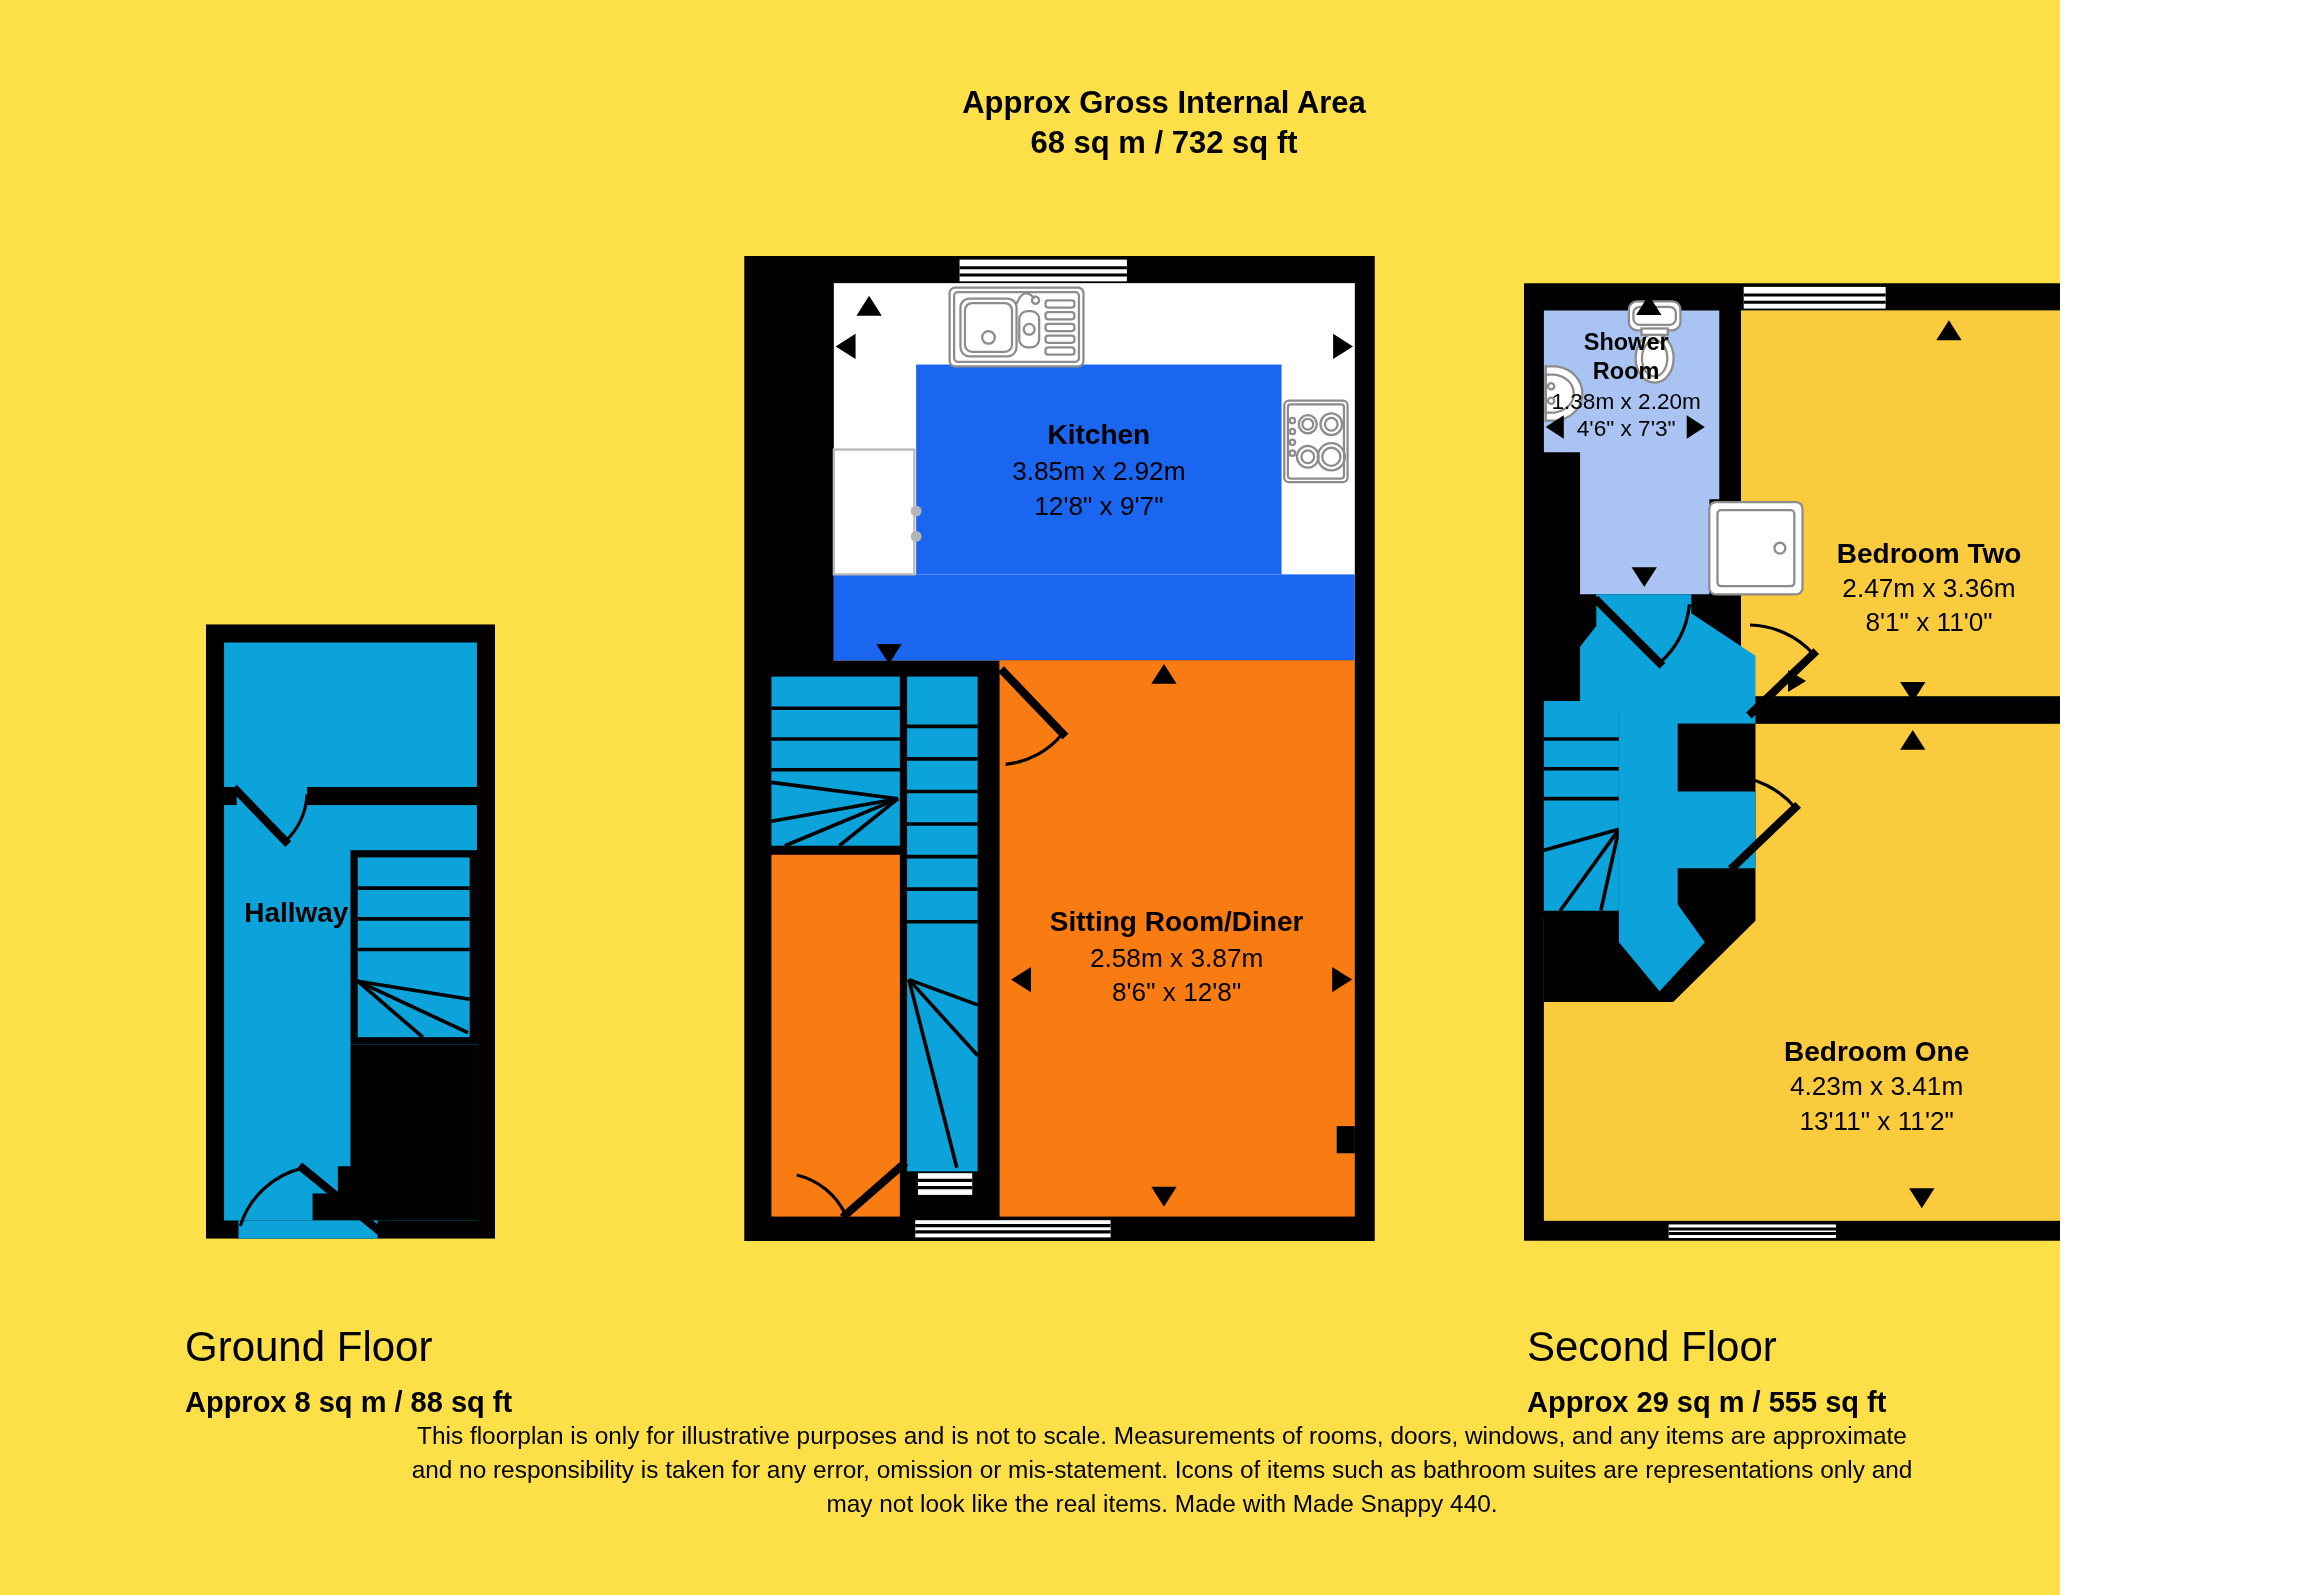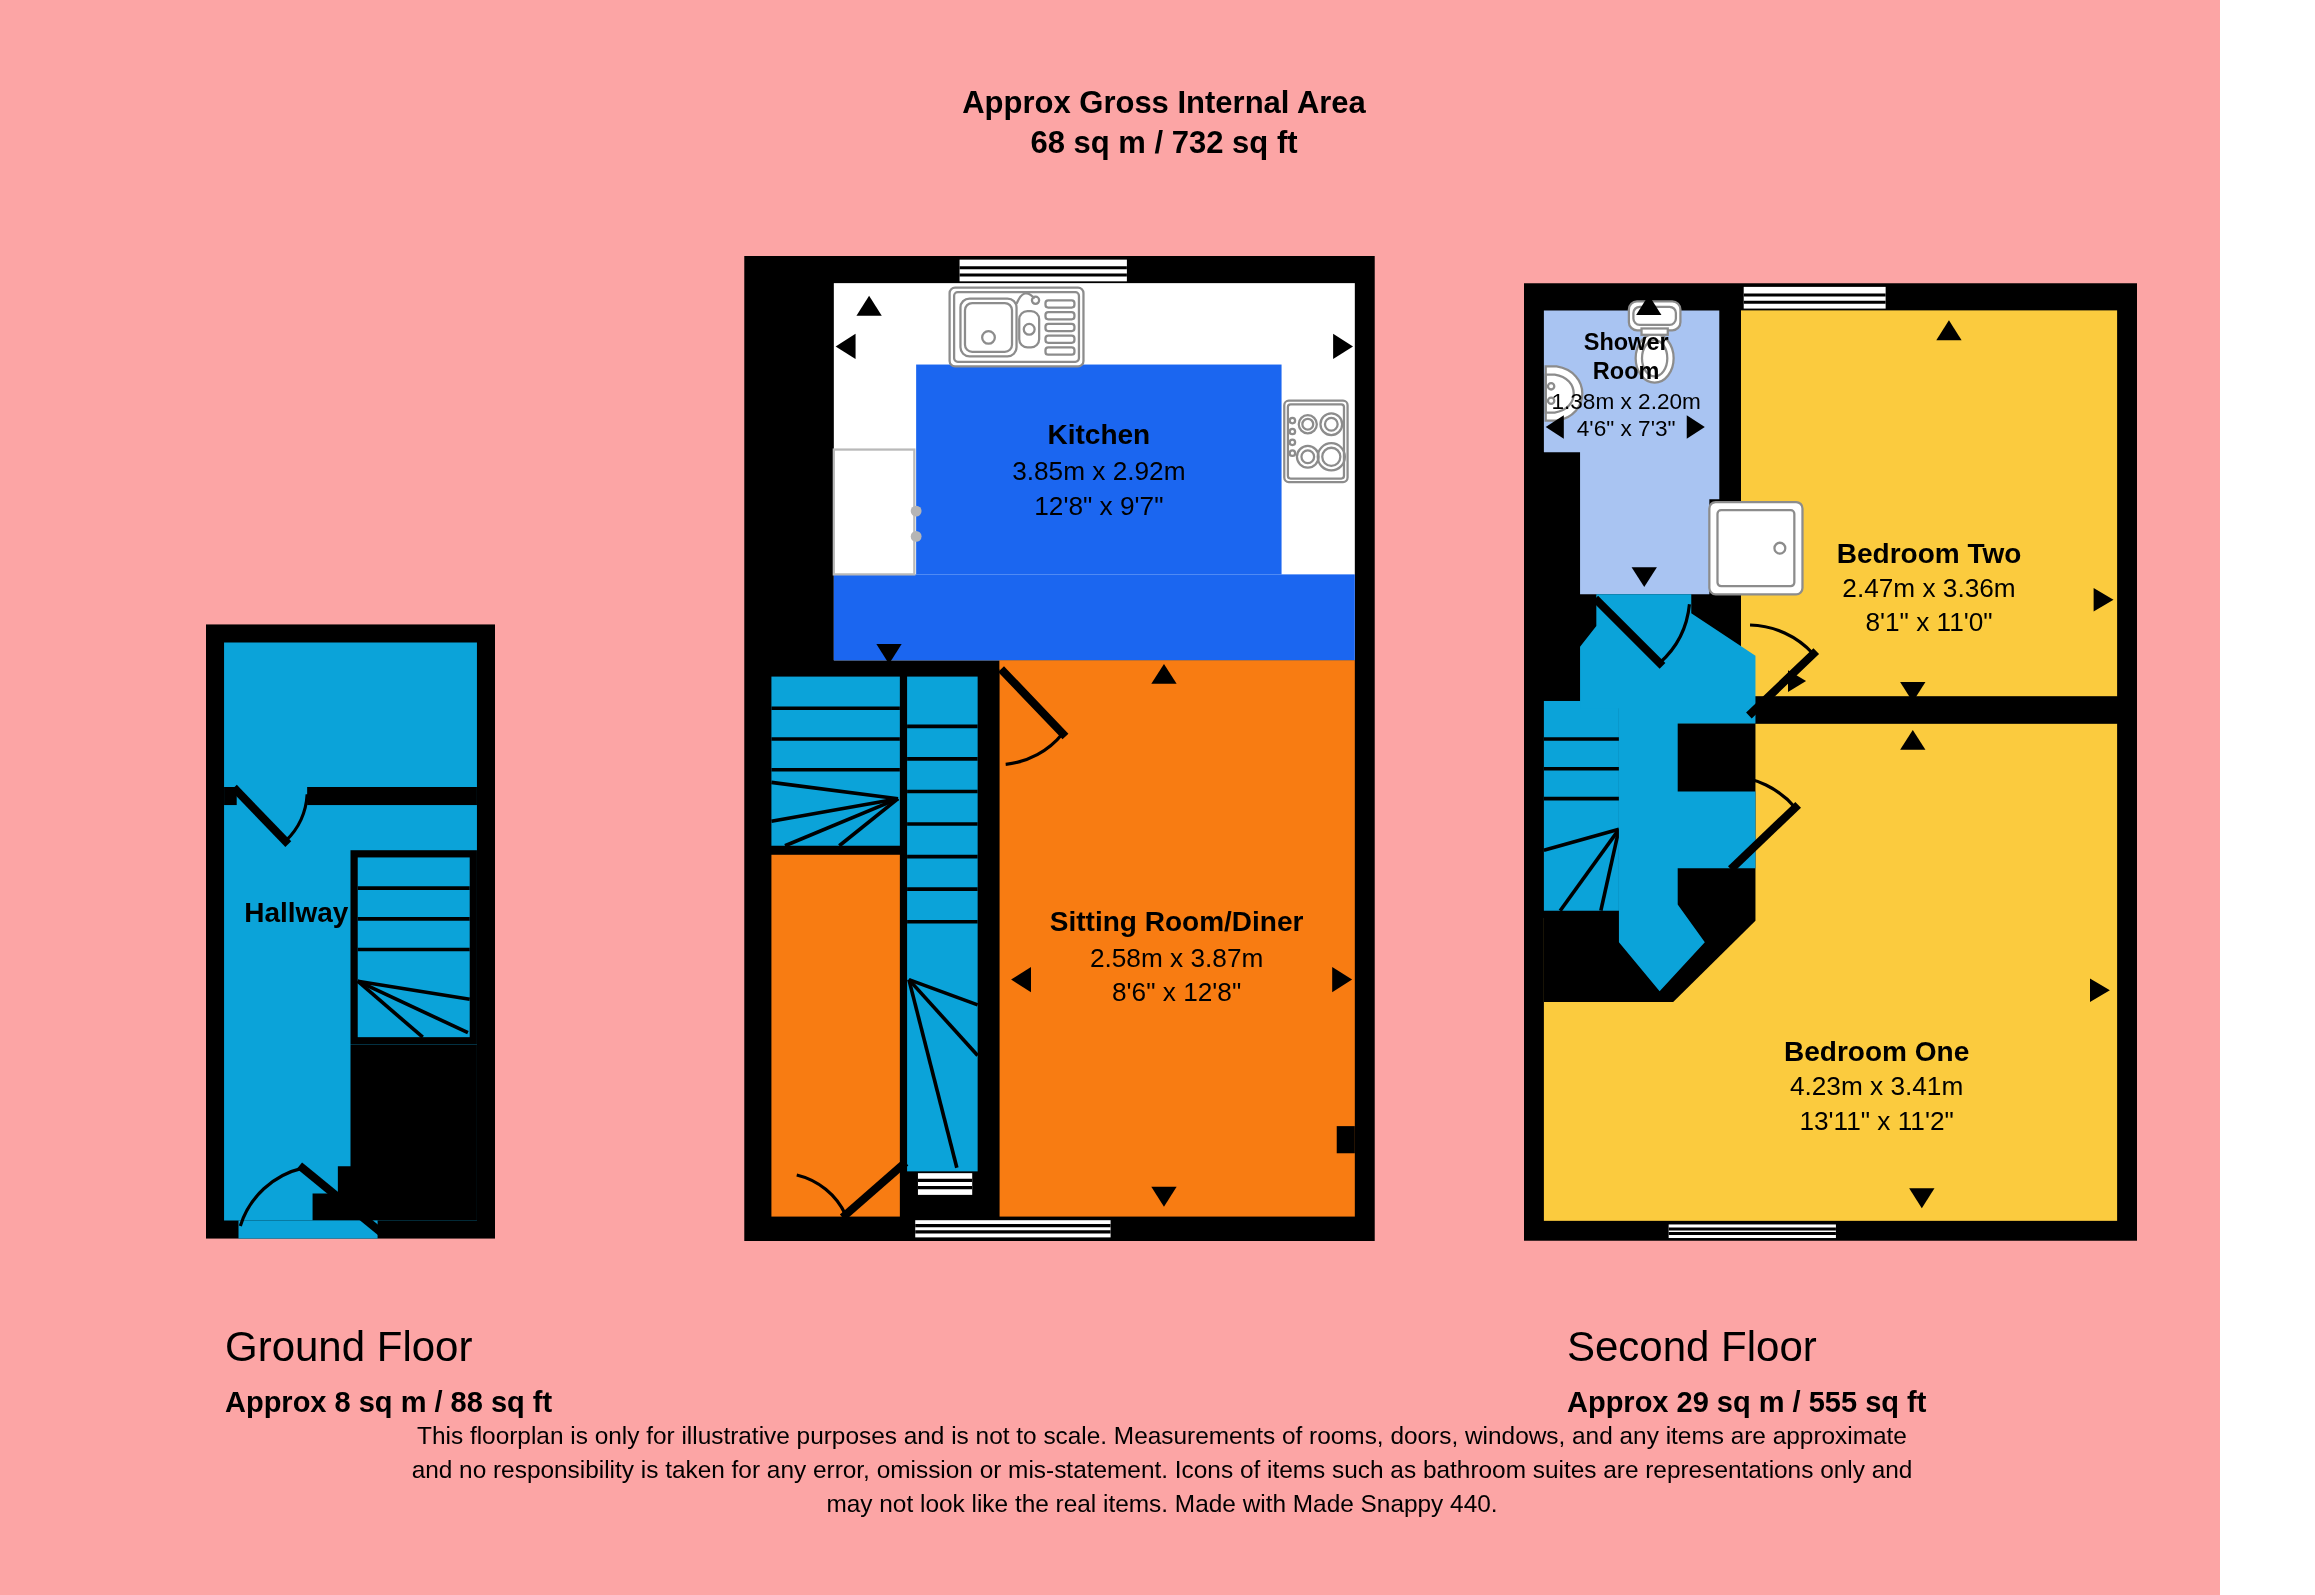--- a/index.html
+++ b/index.html
@@ -1,21 +1,21 @@
 <!DOCTYPE html>
 <html style="--teal: #0BA3D9; --blue: #1B66F0; --orange: #F87C12; --yellow: #FBCB3E; --periwinkle: #A9C4F2; --wall: #000000; --fixture: #8C8C8C;font-size:14.5px"><head>
 <meta charset="utf-8">
 <style>
   html,body{margin:0;padding:0;background:#fff;}
-  .page{position:relative;width:2220px;height:1596px;background:#fca5a5;overflow:hidden;
+  .page{position:relative;width:2060px;height:1596px;background:#fde047;overflow:hidden;
         font-family:"Liberation Sans", sans-serif;color:#000;}
   .main-title{position:absolute;left:1164px;top:83px;transform:translateX(-50%);
         text-align:center;font-size:31px;font-weight:bold;line-height:40px;white-space:nowrap;}
   .plan{position:absolute;}
-  .caption{position:absolute;white-space:nowrap;margin-left:40px;}
+  .caption{position:absolute;white-space:nowrap;}
   .caption .floor-name{font-size:42px;font-weight:400;}
   .caption .floor-area{font-size:29px;font-weight:bold;margin-top:14.5px;}
   .disclaimer{position:absolute;left:1162px;top:1419px;transform:translateX(-50%);
         text-align:center;font-size:24.4px;line-height:34px;white-space:nowrap;}
 
   
   .wall{fill:var(--wall);}
   .fill-teal{fill:var(--teal);}
   .fill-blue{fill:var(--blue);}
   .fill-orange{fill:var(--orange);}

